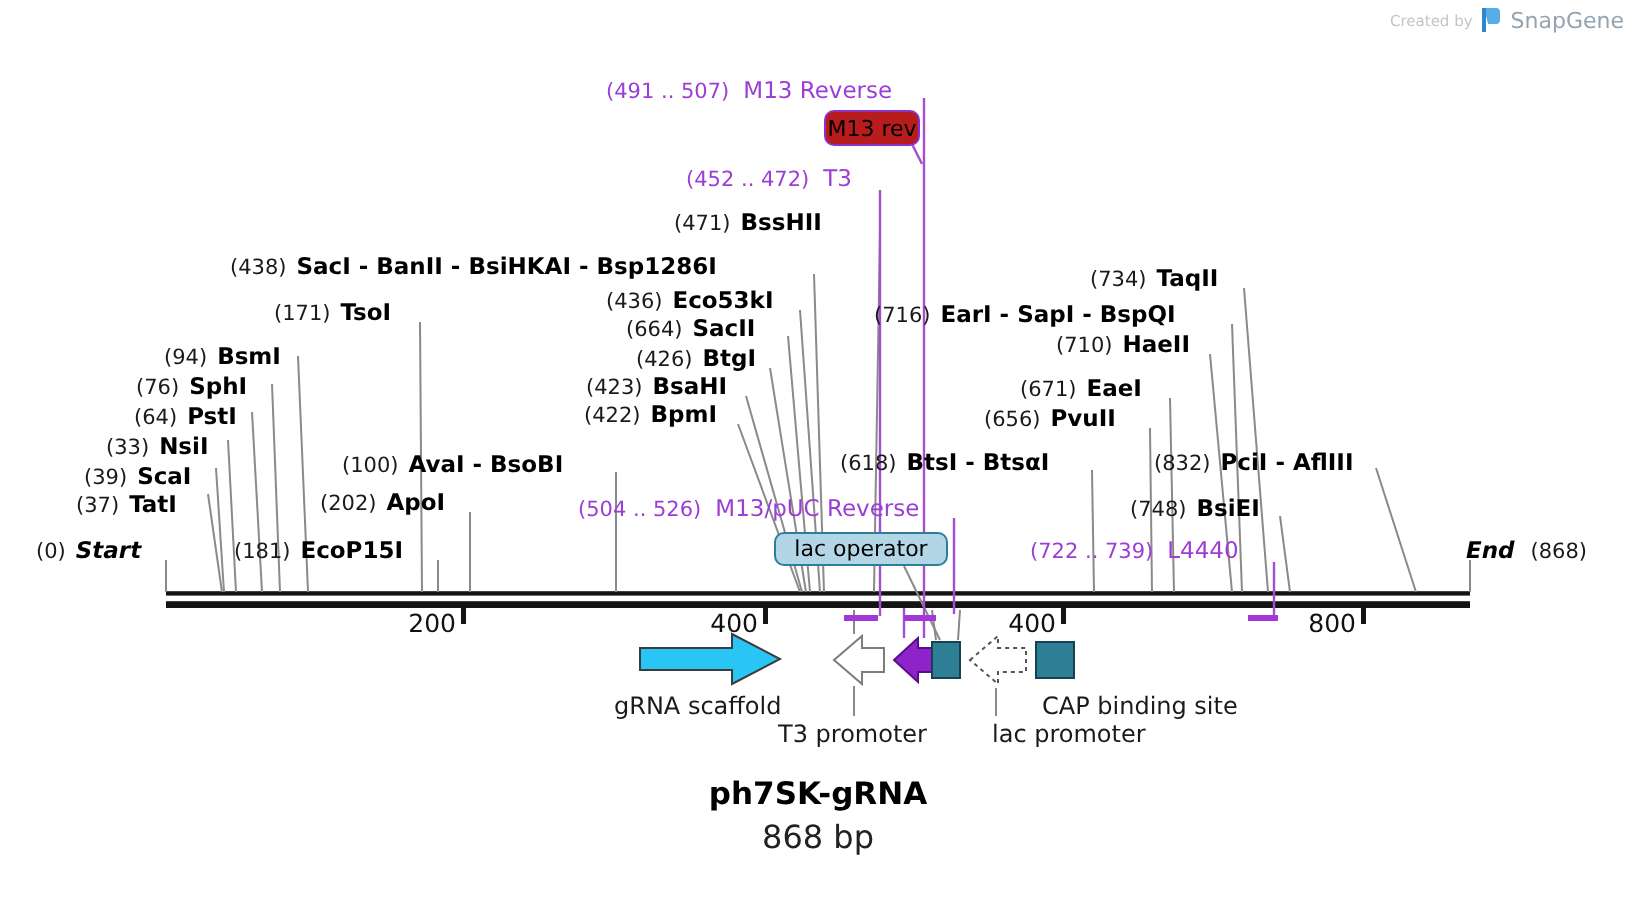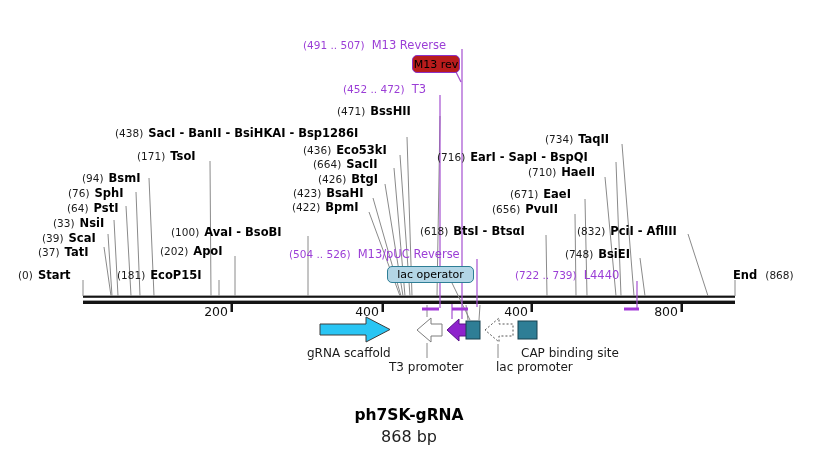--- a/index.html
+++ b/index.html
@@ -2,35 +2,35 @@
 <html><head>
 <meta charset="utf-8">
 <style>
   html,body{margin:0;padding:0;background:#fff;}
   #stage{position:relative;width:818px;height:449px;background:#ffffff;overflow:hidden;
          font-family:"DejaVu Sans","Liberation Sans",sans-serif;color:#111;}
   #overlay{position:absolute;left:0;top:0;z-index:1;}
   .lbl{position:absolute;white-space:nowrap;z-index:2;line-height:1.05;}
   .site .pos{font-size:10.5px;color:#1a1a1a;margin-right:5px;}
   .site .nm{font-size:11.5px;font-weight:bold;color:#000;}
-  .italic{}
+  .italic{font-style:italic;}
   .primer .pos{color:#9b3ed6;font-size:10.5px;margin-right:7px;}
   .primer .nm{color:#9b3ed6;font-size:11.5px;font-weight:normal;}
   .tickLabel{position:absolute;width:40px;text-align:right;font-size:12.5px;color:#111;z-index:2;}
   .featLbl{position:absolute;font-size:12px;color:#1a1a1a;white-space:nowrap;z-index:2;}
   .tagBox{position:absolute;z-index:3;display:flex;align-items:center;justify-content:center;
           font-size:11px;color:#000;white-space:nowrap;}
   #m13revBox{left:412px;top:55px;width:46px;height:16px;background:#b91c1c;
              border:1.5px solid #8b33c8;border-radius:5px;}
   #lacOpBox{left:387px;top:266px;width:85px;height:15px;background:#b3d6e6;
             border:1.5px solid #2e7e96;border-radius:5px;}
   #credit{position:absolute;right:6px;top:3px;display:flex;align-items:center;gap:4px;z-index:2;}
   #credit .created{font-size:7.5px;color:#c4c4c4;}
   #credit .brand{font-size:11px;color:#95a3b0;}
-  #titleBlock{position:absolute;left:0;top:406px;width:818px;text-align:center;z-index:2;}
+  #titleBlock{position:absolute;left:0;top:388px;width:818px;text-align:center;z-index:2;}
   #plasmidTitle{font-size:15.5px;font-weight:bold;color:#000;}
   #plasmidLen{font-size:16px;color:#222;margin-top:3px;}
 </style>
 </head>
 <body>
 
 <div id="stage">
 
   <svg id="overlay" width="818" height="449">
 
@@ -95,20 +95,28 @@
     </g>
 
     <polygon points="320,324 366,324 366,317 390,329.5 366,342 366,335 320,335" fill="#29c5f4" stroke="#3c3c3c" stroke-width="1"></polygon>
     <polygon points="417,330 431,318 431,324 442,324 442,336 431,336 431,342" fill="#ffffff" stroke="#7d7d7d" stroke-width="1"></polygon>
     <polygon points="447,330 459,319 459,324 467,324 467,336 459,336 459,341" fill="#8e23cc" stroke="#58108a" stroke-width="1"></polygon>
     <rect x="466" y="321" width="14" height="18" fill="#2e7e96" stroke="#16414f" stroke-width="1"></rect>
     <polygon points="485,330 499,318 499,324 513,324 513,336 499,336 499,342" fill="#ffffff" stroke="#555555" stroke-width="1" stroke-dasharray="2,2"></polygon>
     <rect x="518" y="321" width="19" height="18" fill="#2e7e96" stroke="#16414f" stroke-width="1"></rect>
   </svg>
 
+  <div id="credit">
+    <span class="created">Created by</span>
+    <svg width="11" height="14" viewBox="0 0 11 14">
+      <path d="M2,1 h6 a2,2 0 0 1 2,2 v4 a2,2 0 0 1 -2,2 h-4 z" fill="#56aee8"></path>
+      <path d="M2,1 v12" stroke="#2f86c8" stroke-width="2"></path>
+    </svg>
+    <span class="brand">SnapGene</span>
+  </div>
 
   <div class="lbl primer" style="left:303px;top:36px">
     <span class="pos">(491 .. 507)</span><span class="nm">M13 Reverse</span>
   </div>
   <div class="tagBox" id="m13revBox">
     <span>M13 rev</span>
   </div>
   <div class="lbl primer" style="left:343px;top:80px">
     <span class="pos">(452 .. 472)</span><span class="nm">T3</span>
   </div>

